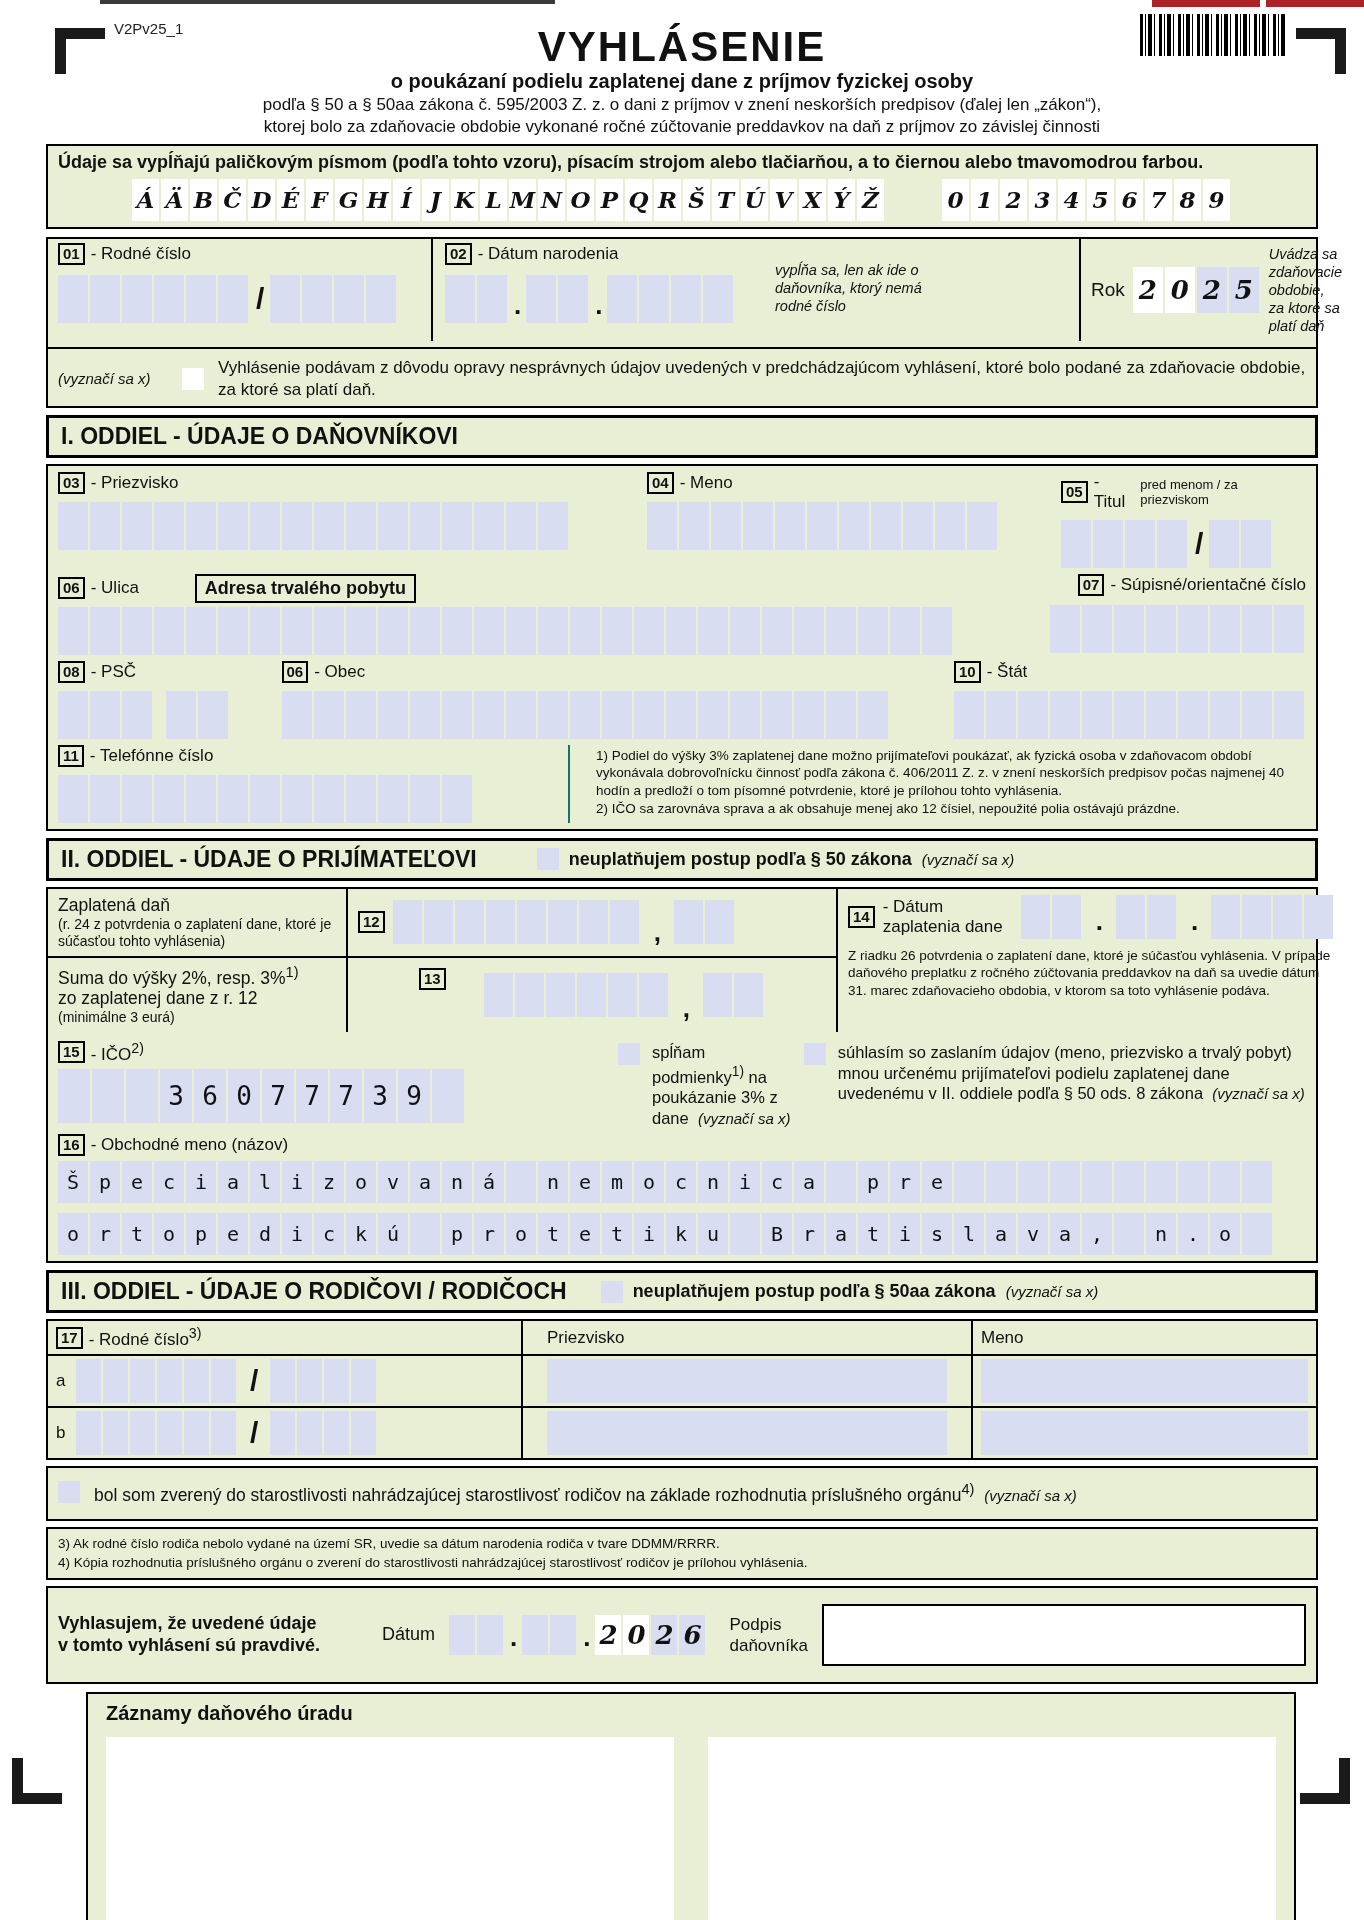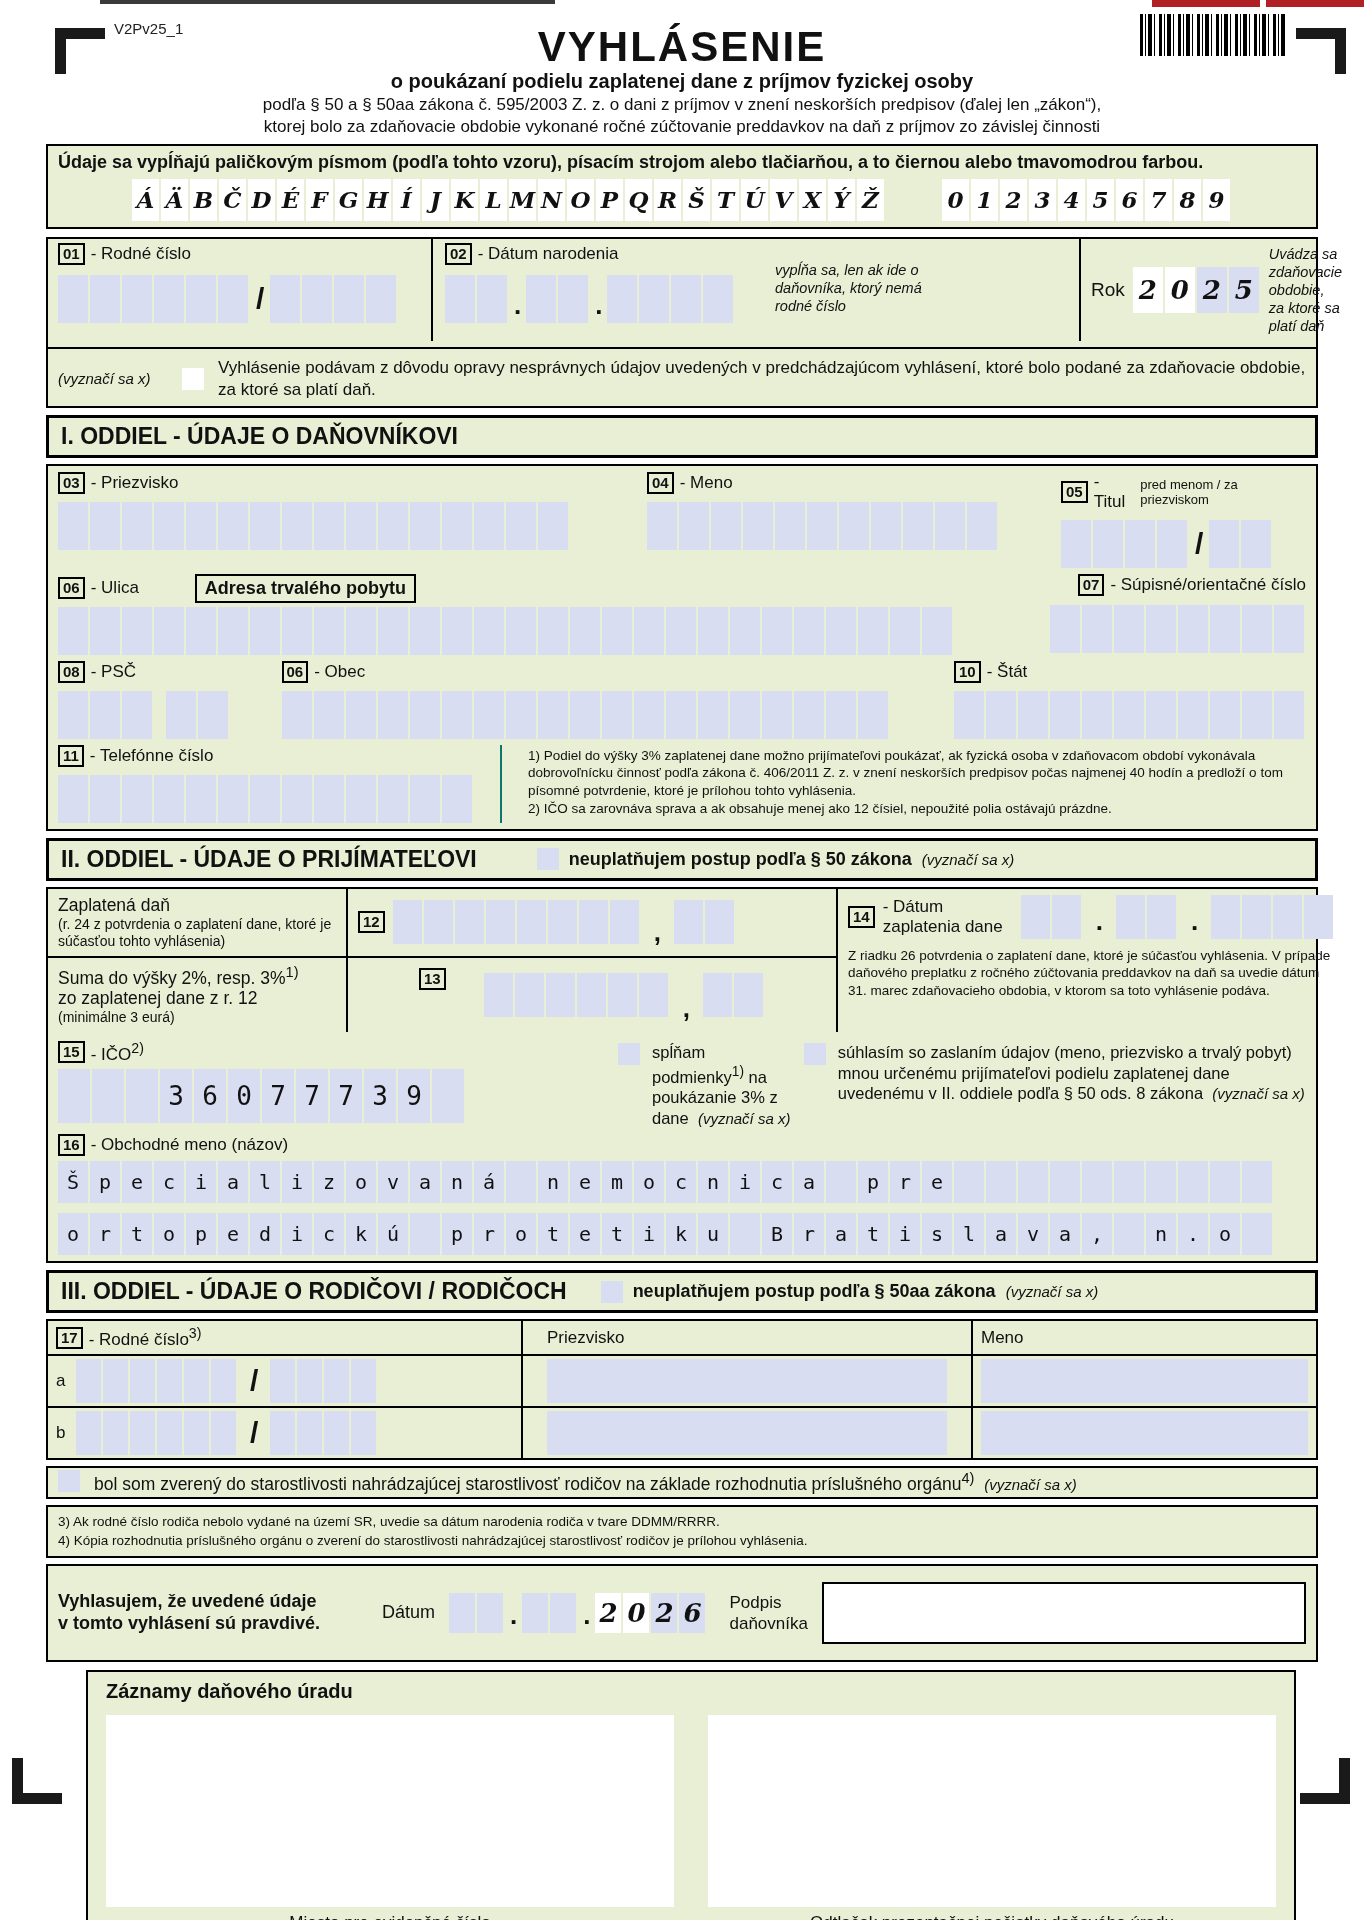--- a/index.html
+++ b/index.html
@@ -73,21 +73,21 @@
   .correction{border-top:2px solid #000;margin:6px -10px 0 -10px;padding:8px 10px 6px 10px;display:flex;gap:14px;align-items:center;}
   .correction .vyz{font-style:italic;font-size:15px;width:110px;}
   .correction .txt{font-size:17px;line-height:1.25;flex:1;}
 
   
   .row{display:flex;margin-top:6px;}
   .fcol{margin-right:14px;}
   .addr-head{border:2px solid #000;font-weight:bold;font-size:18px;padding:2px 8px;background:var(--form-bg);}
   .notes{font-size:13.5px;line-height:1.3;}
   .r11{display:flex;margin-top:6px;}
-  .r11 .left{width:442px;padding-right:10px;}
+  .r11 .left{width:510px;padding-right:10px;}
   .r11 .right{flex:1;border-left:2px solid #0f766e;padding:2px 2px 2px 26px;}
 
   
   .s2-grid{display:grid;grid-template-columns:300px 490px 1fr;grid-template-rows:auto auto;
     margin:-6px -10px 0 -10px;}
   .s2c{padding:6px 10px;}
   .s2-l1{grid-area:1/1;border-right:2px solid #000;border-bottom:2px solid #000;}
   .s2-m1{grid-area:1/2;border-right:2px solid #000;border-bottom:2px solid #000;display:flex;align-items:center;gap:8px;}
   .s2-r {grid-area:1/3/3/4;}
   .s2-l2{grid-area:2/1;border-right:2px solid #000;}
@@ -117,21 +117,21 @@
   .t17 .thead{display:flex;border-bottom:2px solid #000;}
   .t17 .trow{display:flex;border-bottom:2px solid #000;}
   .t17 .trow:last-child{border-bottom:none;}
   .t17 .c1{width:475px;border-right:2px solid #000;padding:3px 8px;display:flex;align-items:center;gap:6px;}
   .t17 .c2{width:450px;border-right:2px solid #000;padding:3px 24px;display:flex;align-items:center;}
   .t17 .c3{flex:1;padding:3px 8px;display:flex;align-items:center;}
   .t17 .rn-strip{height:44px;}
   .t17 .rn-strip .cell{flex-basis:25px;}
   .rowtag{font-size:17px;width:14px;flex:0 0 14px;}
   .plainfield{background:var(--cell-bg);height:44px;flex:1;}
-  .cb-box{display:flex;gap:14px;font-size:17.5px;padding:2px 10px;}
+  .cb-box{display:flex;gap:14px;font-size:17.5px;padding:13px 10px;}
   .notes34{font-size:13.5px;line-height:1.45;padding:5px 10px;}
 
   
   .decl{display:flex;align-items:center;gap:14px;padding:16px 10px;}
   .decl-text{font-size:18px;font-weight:bold;line-height:1.2;width:310px;}
   .decl .date-label{font-size:18px;}
   .sign-label{font-size:17px;line-height:1.25;margin-left:8px;}
   .sign-box{flex:1;height:62px;background:#fff;border:2px solid #000;}
 
   

